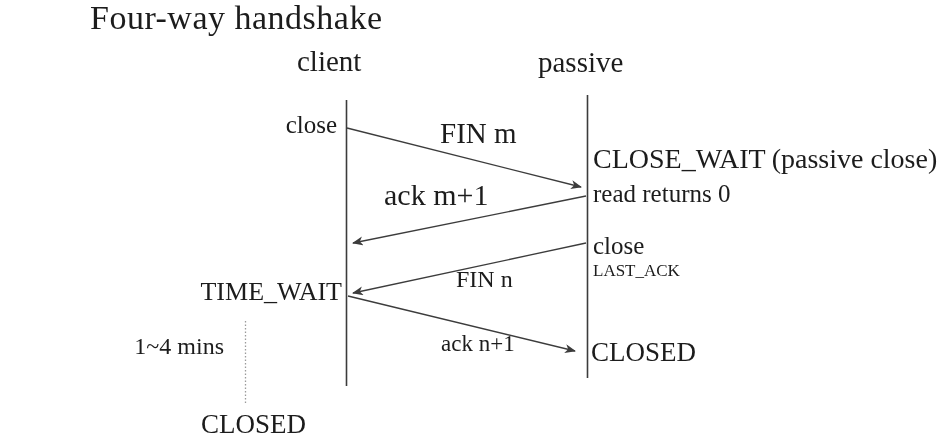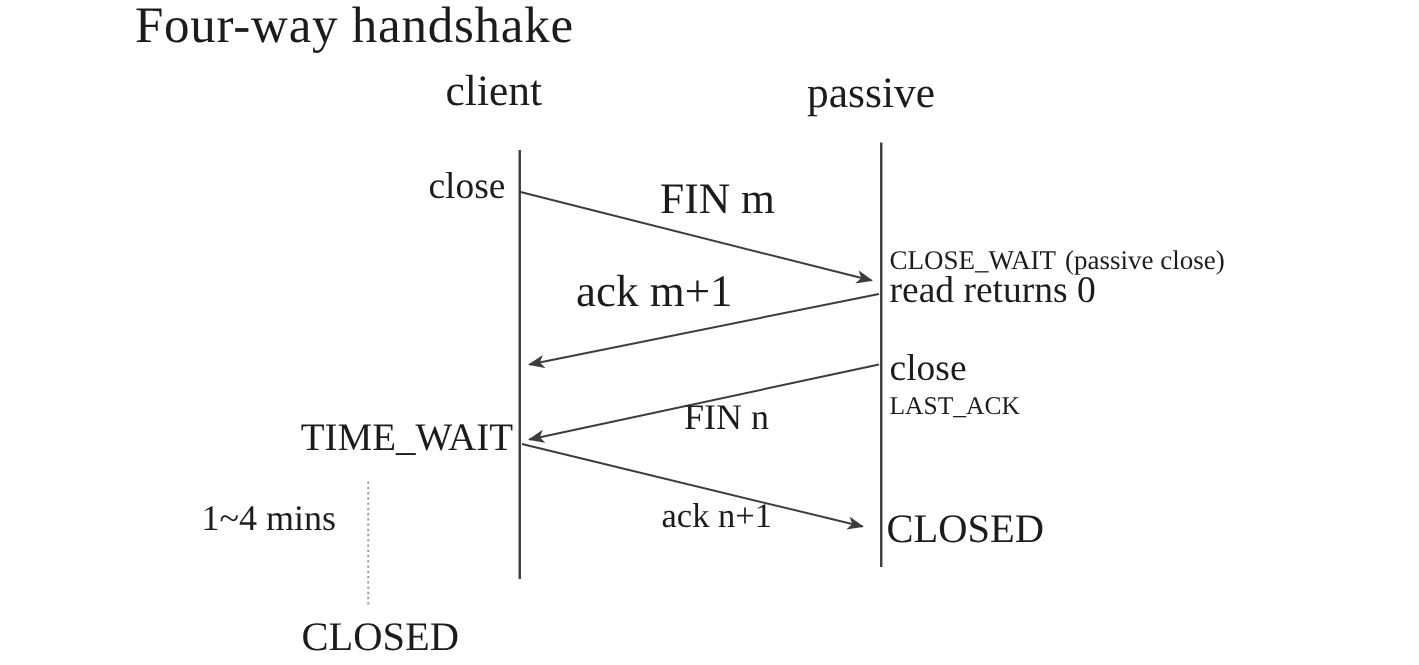--- a/index.html
+++ b/index.html
@@ -32,21 +32,21 @@
   .server-hdr { left: 538px; top: 47px;  font-size: 29px; }
 
   .close-client { right: 609px; top: 112px; font-size: 25px; }
   .active-line  { right: 604px; top: 142px; font-size: 26px; }
   .active-line .note { margin-right: 6px; }
   .fin-wait-2   { right: 600px; top: 228px; font-size: 26px; }
   .time-wait    { right: 604px; top: 278px; font-size: 26px; }
   .timer        { right: 722px; top: 334px; font-size: 24px; text-align: center; }
   .closed-client{ left: 201px;  top: 410px; font-size: 27px; }
 
-  .close-wait-line { left: 593px; top: 144px; font-size: 18px; margin-top: 20px; }
+  .close-wait-line { left: 593px; top: 144px; font-size: 28px; }
   .close-wait-line .note { margin-left: 6px; }
   .read-returns { left: 593px; top: 181px; font-size: 25px; }
   .close-server { left: 593px; top: 233px; font-size: 25px; }
   .last-ack     { left: 593px; top: 262px; font-size: 17px; }
   .closed-server{ left: 591px; top: 338px; font-size: 27px; }
 
   .fin-m  { left: 440px; top: 118px; font-size: 29px; }
   .ack-m1 { left: 384px; top: 179px; font-size: 30px; }
   .fin-n  { left: 456px; top: 267px; font-size: 24px; }
   .ack-n1 { left: 441px; top: 332px; font-size: 23px; }

